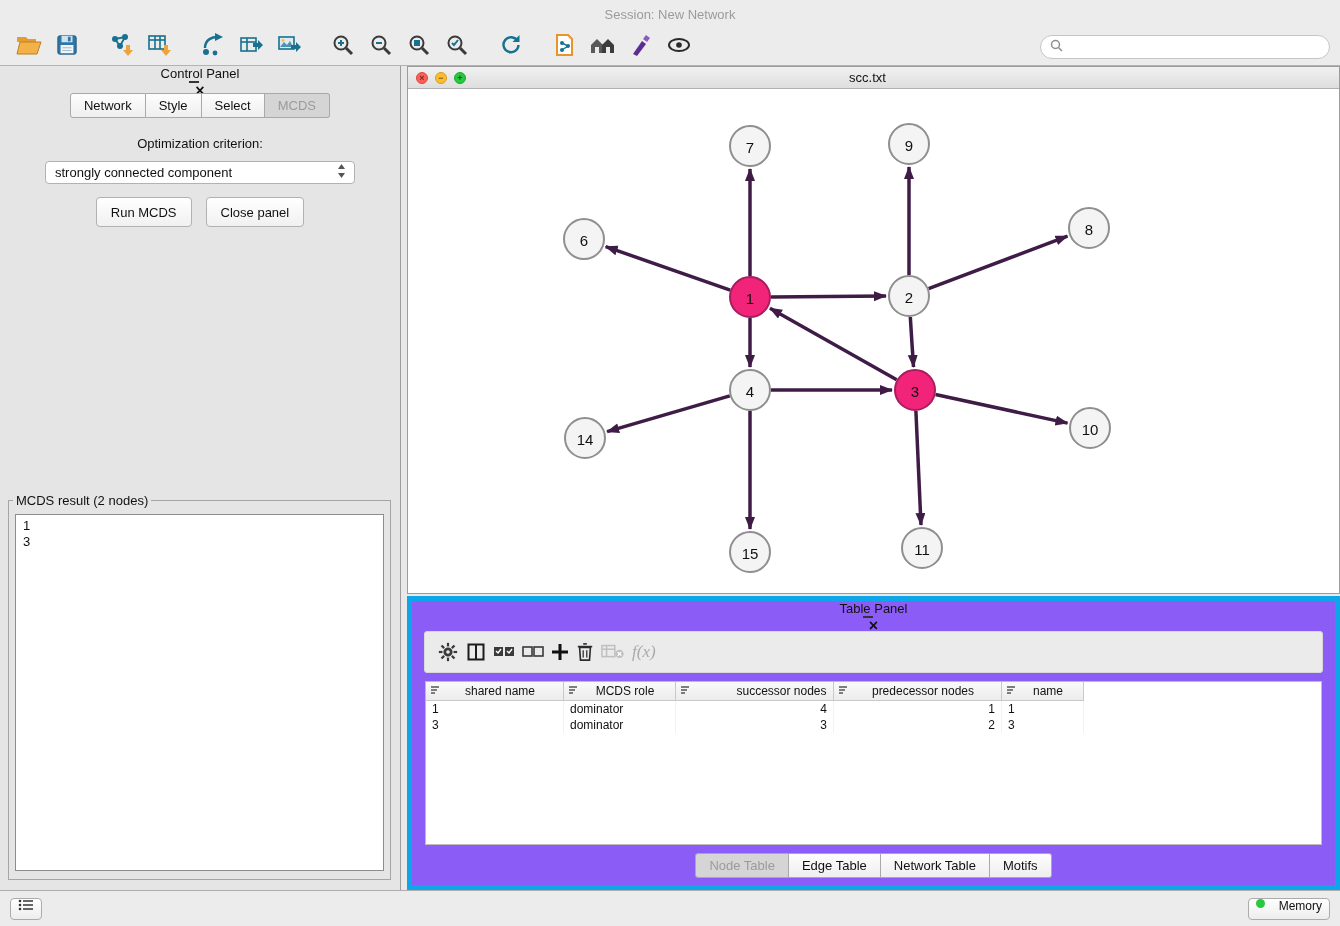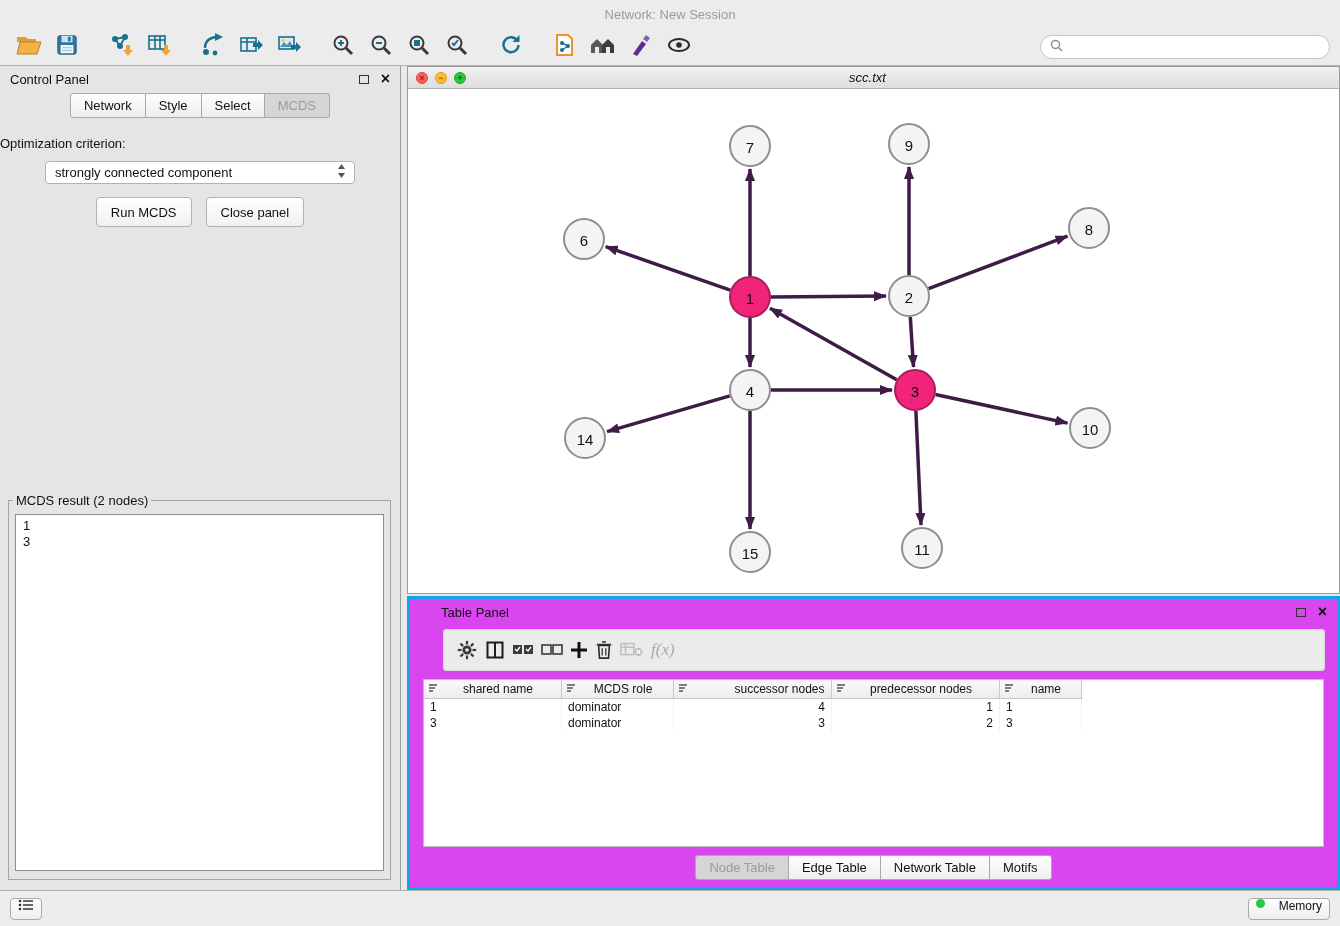--- a/index.html
+++ b/index.html
@@ -31,42 +31,42 @@
     margin-left:auto; width:290px; height:24px;
     background:#fff; border:1px solid #c5c5c5; border-radius:13px;
     display:flex; align-items:center; gap:6px; padding:0 9px;
   }
   .search input {
     border:none; outline:none; background:transparent; flex:1; font-size:13px;
     font-family:"Liberation Sans", sans-serif;
   }
   
   .panel-header {
-    height:26px; display:flex; align-items:center; padding:0 10px; font-size:13px;
+    height:26px; display:flex; align-items:center; padding:0 10px; font-size:13px;flex-direction:column;
   }
   .ph-spacer { flex:1; }
   .float-ic {
     width:10px; height:9px; border:1.5px solid #333; margin-right:12px; cursor:default;
   }
   .close-ic { font-size:16px; font-weight:bold; color:#111; line-height:1; cursor:default; }
   
   .control-panel {
     position:absolute; top:66px; left:0; width:401px; bottom:36px;
     background:#e5e5e5; border-right:1px solid #9c9c9c;
   }
   .cp-tabs { display:flex; justify-content:center; margin-top:1px; }
   .seg-tab {
     font-size:13px; padding:4px 13px;
     background:linear-gradient(#fdfdfd,#efefef);
     border:1px solid #a9a9a9; border-left:none; cursor:default; color:#111;
   }
   .seg-tab:first-child { border-left:1px solid #a9a9a9; border-radius:3px 0 0 3px; }
   .seg-tab:last-child { border-radius:0 3px 3px 0; }
   .seg-tab.selected { background:#d5d5d5; color:#9b9b9b; }
-  .opt-label { margin-top:18px; font-size:13px; }
+  .opt-label { text-align:center; margin-top:18px; font-size:13px; }
   .select-box {
     margin:10px auto 0; width:310px; height:23px;
     background:#fff; border:1px solid #b2b2b2; border-radius:4px;
     display:flex; align-items:center; padding:0 8px 0 9px; font-size:13px;
   }
   .select-box .sb-label { flex:1; }
   .btn-row { display:flex; justify-content:center; gap:14px; margin-top:13px; }
   .btn {
     height:30px; padding:0 14px; font-size:13px;
     background:linear-gradient(#ffffff,#f1f1f1);
@@ -87,38 +87,38 @@
   .net-window {
     position:absolute; left:407px; top:66px; right:0; height:528px;
     background:#fff; border:1px solid #9c9c9c;
   }
   .net-titlebar {
     position:relative; height:22px;
     background:linear-gradient(#f1f1f1,#dedede); border-bottom:1px solid #b1b1b1;
     display:flex; align-items:center;
   }
   .net-title {
-    position:absolute; left:0; right:12px; text-align:center; font-size:13px; color:#111;font-style:italic;
+    position:absolute; left:0; right:12px; text-align:center; font-size:13px; color:#111;
   }
   .traffic { display:flex; gap:7px; margin-left:8px; position:relative; z-index:2; }
   .light {
     width:12px; height:12px; border-radius:50%;
     display:flex; align-items:center; justify-content:center;
     font-size:9px; font-weight:bold; color:rgba(0,0,0,0.55); cursor:default;
   }
   .light.red   { background:#ff5f57; border:1px solid #e0443e; }
   .light.yellow{ background:#febc2e; border:1px solid #d89e24; }
   .light.green { background:#28c840; border:1px solid #1aab29; }
   .net-canvas { position:absolute; top:22px; left:0; right:0; bottom:0; background:#fff; }
   .net-canvas svg { width:100%; height:100%; display:block; }
   .net-canvas text { font-family:"Liberation Sans", sans-serif; }
   
   .table-panel {
     position:absolute; left:407px; top:596px; right:0; bottom:36px;
-    background:#d946ef; border:3px solid #0ea5e9;padding-left:21px;
+    background:#8b5cf6; border:5px solid #0ea5e9;
   }
   .tp-toolbar {
     margin:4px 12px 0 12px; height:42px;
     display:flex; align-items:center; gap:7px; padding:0 12px;
     background:#ebebeb; border:1px solid #d9d9d9; border-radius:3px;
   }
   .tp-ic { display:flex; align-items:center; justify-content:center; cursor:default; }
   .fx-label {
     font-family:"Liberation Serif", serif; font-style:italic;
     font-size:17px; color:#aaa;
@@ -152,21 +152,21 @@
     background:linear-gradient(#ffffff,#ededed);
     display:flex; align-items:flex-start; justify-content:center; gap:14px;
     padding:0 7px; font-size:12px; cursor:default;
   }
   .mem-dot { width:9px; height:9px; border-radius:50%; background:#27c93f; display:inline-block; }
 </style>
 </head>
 <body>
 
 <div class="titlebar">
-  <span>Network: New Session</span>
+  <span>Session: New Network</span>
 </div>
 
 <div class="toolbar">
   <div class="tbtn">
     <span>
       <svg width="26" height="22" viewBox="0 0 26 22">
           <path d="M1 3h9l2 2h8v3H1z" fill="#e49d33"></path>
           <path d="M4 8h21l-4 12H1z" fill="#f3b248" stroke="#c07f1f"></path>
         </svg>
     </span>

